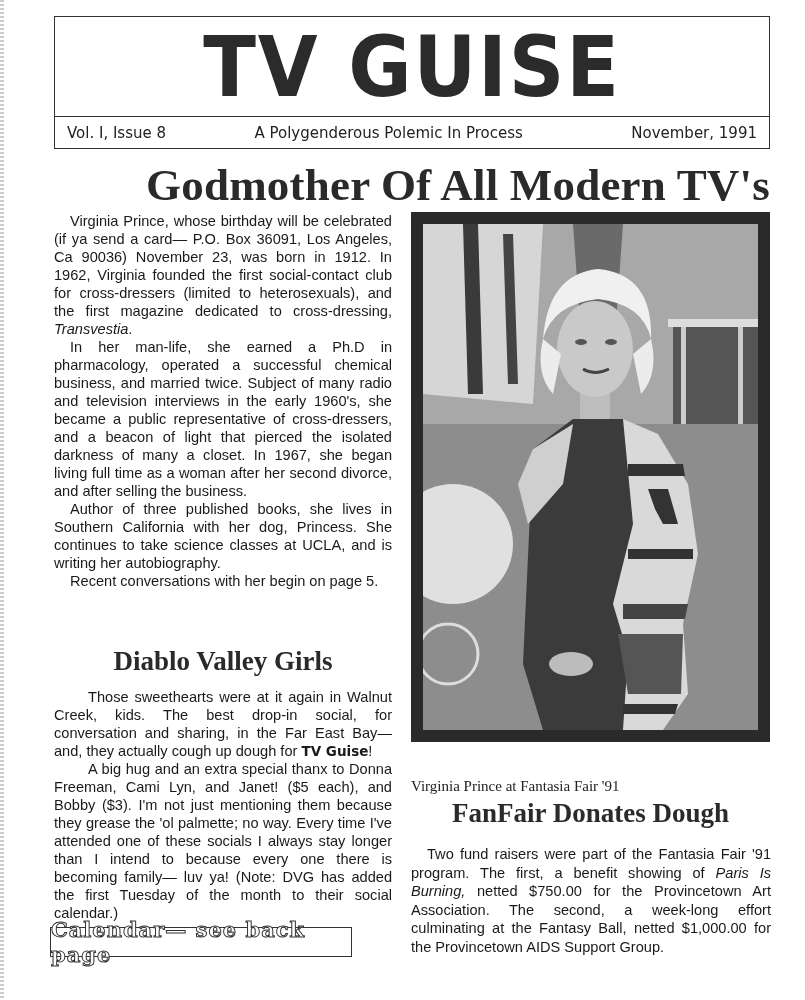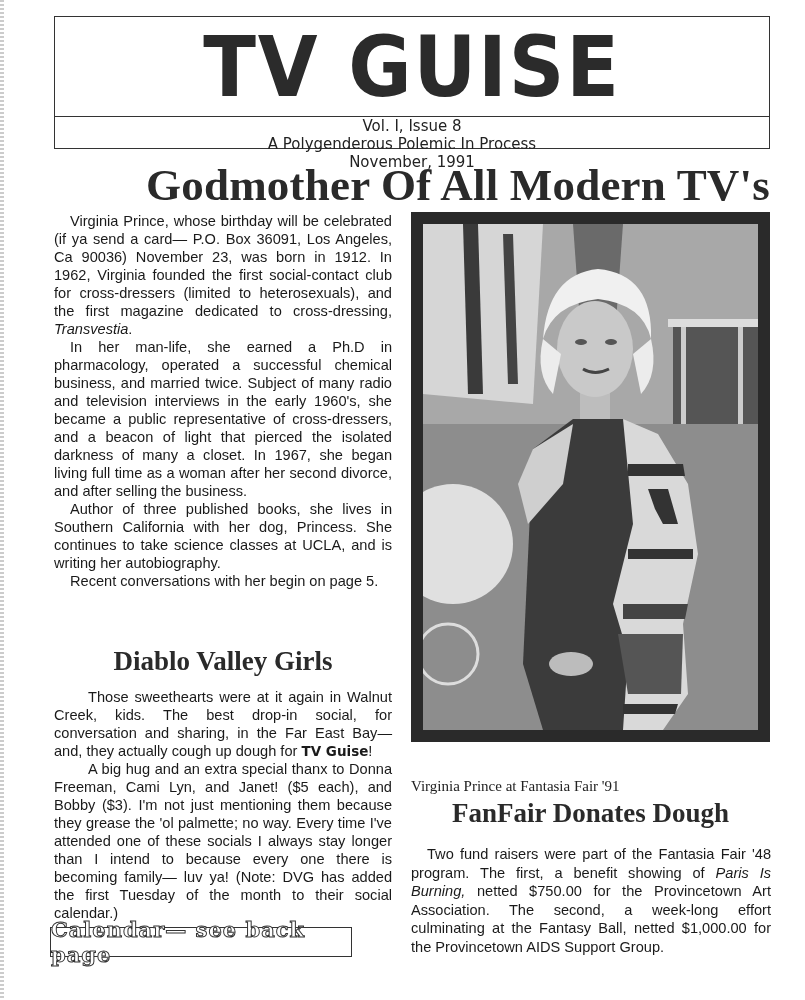--- a/index.html
+++ b/index.html
@@ -22,21 +22,21 @@
       display: flex; align-items: center; justify-content: center;
       font-family: "DejaVu Sans", sans-serif; font-weight: bold;
       font-size: 84px; letter-spacing: 2px; color: #2b2b2b;
       transform: scaleX(0.92);
     }
     .masthead-bar {
       position: absolute; left: 0; top: 99px; width: 100%; height: 33px;
       border-top: 1.5px solid #333; box-sizing: border-box;
       display: flex; align-items: center; justify-content: space-between;
       padding: 0 12px 0 12px;
-      font-family: "DejaVu Sans", sans-serif; font-size: 15px; color: #222; flex-direction: column;
+      font-family: "DejaVu Sans", sans-serif; font-size: 15px; color: #222;
     }
     .masthead-bar .tagline { margin-left: -20px; }
     
     .headline {
       position: absolute; left: 60px; top: 160px; width: 710px;
       font-family: "Liberation Serif", serif; font-weight: bold;
       font-size: 45px; color: #2a2a2a; text-align: center; line-height: 50px;
       letter-spacing: 0.2px;
     }
     
@@ -158,14 +158,14 @@
       <ellipse cx="148" cy="440" rx="22" ry="12" fill="#bcbcbc"></ellipse>
     </svg>
   </div>
 </figure>
 
 <figcaption class="caption">Virginia Prince at Fantasia Fair '91</figcaption>
 
 <h2 class="subhead ff-head" style="margin:0;">FanFair Donates Dough</h2>
 
 <section class="col-right">
-  <p><span>Two fund raisers were part of the Fantasia Fair '48 program.  The first, a benefit showing of </span><i>Paris Is Burning,</i><span> netted $750.00 for the Provincetown Art Association.  The second, a week-long effort culminating at the Fantasy Ball, netted $1,000.00 for the Provincetown AIDS Support Group.</span></p>
+  <p><span>Two fund raisers were part of the Fantasia Fair '91 program.  The first, a benefit showing of </span><i>Paris Is Burning,</i><span> netted $750.00 for the Provincetown Art Association.  The second, a week-long effort culminating at the Fantasy Ball, netted $1,000.00 for the Provincetown AIDS Support Group.</span></p>
 </section>
 
 </body></html>

